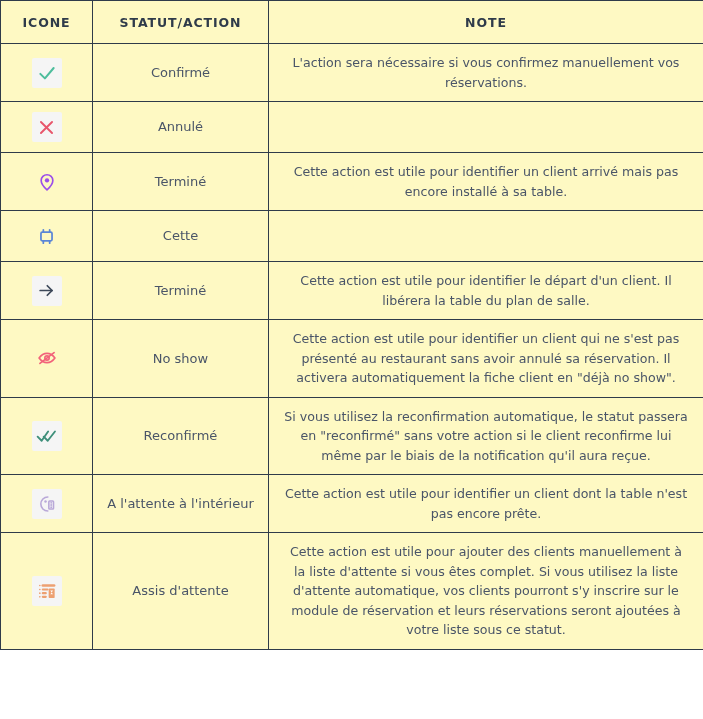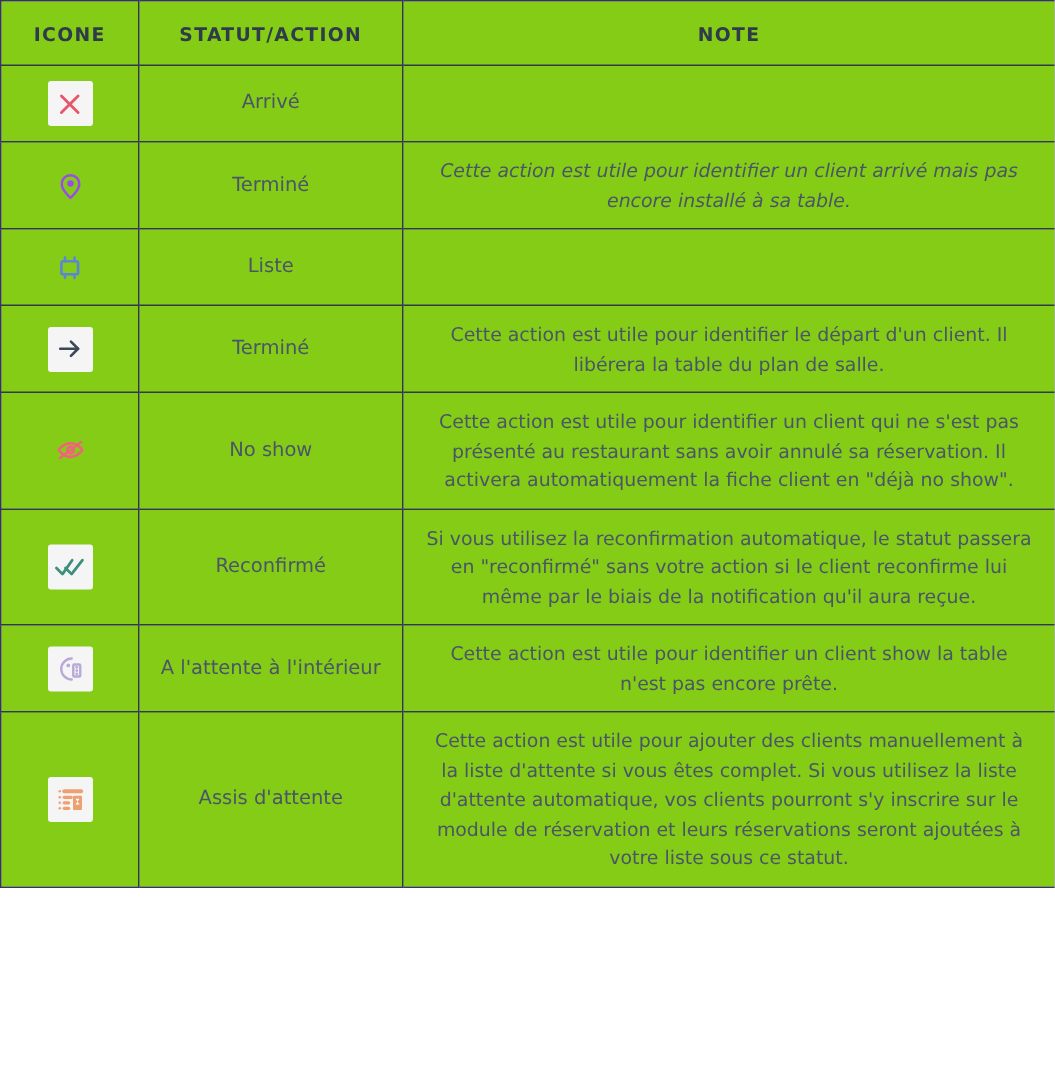--- a/index.html
+++ b/index.html
@@ -18,21 +18,21 @@
   table.status-table {
     width: 703px;
     border-collapse: collapse;
     table-layout: fixed;
   }
 
   table.status-table th,
   table.status-table td {
     border: 1px solid #2f3b4a;
     vertical-align: middle;
-    background: #84cc16;
+    background: #fef9c3;
   }
 
   
   col.col-icone  { width: 92px; }
   col.col-statut { width: 176px; }
   col.col-note   { width: 435px; }
 
   thead th {
     height: 32px;
     font-size: 12.5px;
@@ -58,21 +58,20 @@
 
   td.cell-note {
     text-align: center;
     font-size: 12.6px;
     color: #4a5568;
     padding: 9px 14px;
     line-height: 1.55;
   }
 
   td.cell-note.italic {
-    font-style: italic;
   }
 
   .icon-chip {
     display: inline-flex;
     align-items: center;
     justify-content: center;
     width: 30px;
     height: 30px;
     background: #f5f5f5;
     border-radius: 2px;
@@ -95,31 +94,42 @@
   </colgroup>
   <thead>
     <tr>
       <th>ICONE</th>
       <th>STATUT/ACTION</th>
       <th>NOTE</th>
     </tr>
   </thead>
   <tbody>
 
+    <tr>
+      <td class="cell-icon">
+        <span class="icon-chip">
+          <svg width="20" height="20" viewBox="0 0 24 24" fill="none" stroke="#4dbd9c" stroke-width="2.4" stroke-linecap="round" stroke-linejoin="round">
+              <polyline points="4 13 9.5 18.5 20 6"></polyline>
+            </svg>
+        </span>
+      </td>
+      <td class="cell-statut">Confirmé</td>
+      <td class="cell-note">L'action sera nécessaire si vous confirmez manuellement vos réservations.</td>
+    </tr>
 
     <tr>
       <td class="cell-icon">
         <span class="icon-chip">
           <svg width="19" height="19" viewBox="0 0 24 24" fill="none" stroke="#e8566b" stroke-width="2.4" stroke-linecap="round" stroke-linejoin="round">
               <line x1="5" y1="5" x2="19" y2="19"></line>
               <line x1="19" y1="5" x2="5" y2="19"></line>
             </svg>
         </span>
       </td>
-      <td class="cell-statut">Arrivé</td>
+      <td class="cell-statut">Annulé</td>
       <td class="cell-note"></td>
     </tr>
 
     <tr>
       <td class="cell-icon">
         <span class="icon-chip plain">
           <svg width="20" height="20" viewBox="0 0 24 24" fill="none" stroke="#9b4dea" stroke-width="2" stroke-linecap="round" stroke-linejoin="round">
               <path d="M12 21.5s7-6.2 7-11.2a7 7 0 1 0-14 0c0 5 7 11.2 7 11.2z"></path>
               <circle cx="12" cy="10" r="2.6" fill="#9b4dea" stroke="none"></circle>
             </svg>
@@ -134,21 +144,21 @@
         <span class="icon-chip plain">
           <svg width="19" height="19" viewBox="0 0 24 24" fill="none" stroke="#5b86d6" stroke-width="2.2" stroke-linecap="round" stroke-linejoin="round">
             <rect x="5" y="6.5" width="14" height="11" rx="1.6"></rect>
             <line x1="8" y1="3.5" x2="8" y2="6.5"></line>
               <line x1="16" y1="3.5" x2="16" y2="6.5"></line>
             <line x1="8" y1="17.5" x2="8" y2="20.5"></line>
               <line x1="16" y1="17.5" x2="16" y2="20.5"></line>
           </svg>
         </span>
       </td>
-      <td class="cell-statut">Liste</td>
+      <td class="cell-statut">Cette</td>
       <td class="cell-note"></td>
     </tr>
 
     <tr>
       <td class="cell-icon">
         <span class="icon-chip">
           <svg width="19" height="19" viewBox="0 0 24 24" fill="none" stroke="#3c4858" stroke-width="2.2" stroke-linecap="round" stroke-linejoin="round">
               <line x1="4" y1="12" x2="19" y2="12"></line>
               <polyline points="13 6 19 12 13 18"></polyline>
             </svg>
@@ -193,21 +203,21 @@
             <path d="M13 3.6A8.4 8.4 0 1 0 13 20.4"></path>
             <circle cx="10.2" cy="9.1" r="1.5" fill="#b9a8d8" stroke="none"></circle>
             <rect x="14.2" y="8.4" width="5.6" height="9.6" rx="0.9"></rect>
             <line x1="17" y1="10.6" x2="17" y2="10.6" stroke-width="2.2"></line>
             <line x1="17" y1="13.2" x2="17" y2="13.2" stroke-width="2.2"></line>
             <line x1="17" y1="15.8" x2="17" y2="15.8" stroke-width="2.2"></line>
           </svg>
         </span>
       </td>
       <td class="cell-statut">A l'attente à l'intérieur</td>
-      <td class="cell-note">Cette action est utile pour identifier un client show la table n'est pas encore prête.</td>
+      <td class="cell-note">Cette action est utile pour identifier un client dont la table n'est pas encore prête.</td>
     </tr>
 
     <tr>
       <td class="cell-icon">
         <span class="icon-chip">
           <svg width="20" height="20" viewBox="0 0 24 24" fill="none" stroke="#eda071" stroke-width="2" stroke-linecap="round">
             <line x1="3.4" y1="5.4" x2="3.4" y2="5.4"></line>
               <line x1="7" y1="5.4" x2="20.5" y2="5.4" stroke-width="3.2"></line>
             <line x1="3.4" y1="10.2" x2="3.4" y2="10.2"></line>
               <line x1="7" y1="10.2" x2="12.5" y2="10.2" stroke-width="2.6"></line>

